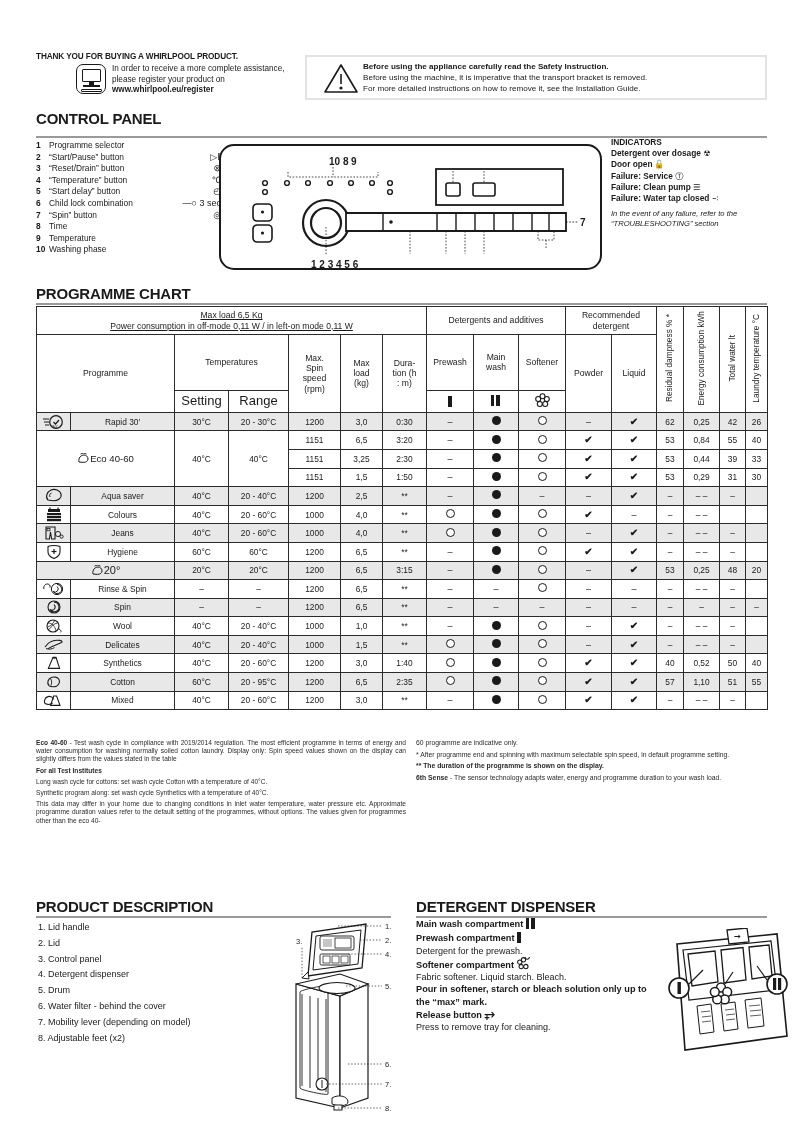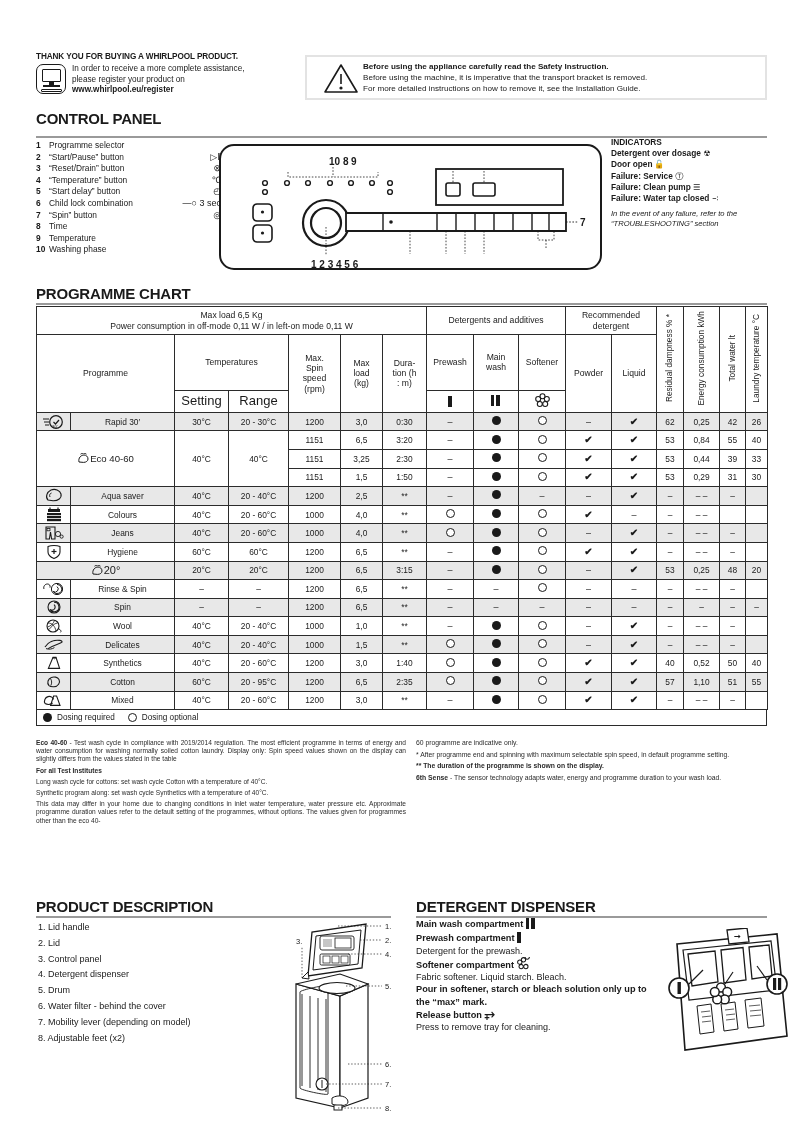--- a/index.html
+++ b/index.html
@@ -27,21 +27,21 @@
   }
   .hdr-lang {
     position:absolute; right:0; top:-4px; font-size:20px; font-weight:bold;
     letter-spacing:0.5px;
   }
   .hdr-tick { position:absolute; right:44px; top:-2px; width:2px; height:22px; background:#1a1a1a;}
 
   
   .thanks { position:absolute; left:36px; top:52px; width:270px; }
   .thanks-title { font-weight:bold; font-size:8.2px; letter-spacing:-0.1px; }
-  .thanks-body { display:flex; gap:6px; margin-top:3px; }
+  .thanks-body { display:flex; gap:6px; margin-top:3px;margin-left:40px; }
   .mon-icon { width:30px; height:30px; border:1.6px solid #1a1a1a; border-radius:7px;
               flex:0 0 30px; position:relative; }
   .mon-icon .screen { position:absolute; left:5px; top:4px; width:19px; height:13px;
               border:1.6px solid #1a1a1a; border-radius:1px;}
   .mon-icon .stand { position:absolute; left:12px; top:17px; width:5px; height:3px; background:#1a1a1a;}
   .mon-icon .base { position:absolute; left:6px; top:20px; width:17px; height:2px; background:#1a1a1a;}
   .mon-icon .kb { position:absolute; left:4px; top:23.5px; width:21px; height:3.5px;
               border:1.2px solid #1a1a1a; border-radius:1px;}
   .thanks-lines { font-size:8.2px; line-height:10.6px; }
   .thanks-lines b { font-weight:bold; }
@@ -307,21 +307,21 @@
         <col style="width:46px">
           <col style="width:45px">
         <col style="width:27px">
           <col style="width:36px">
           <col style="width:26px">
           <col style="width:22px">
       </colgroup>
 
       <tbody>
           <tr>
-        <td colspan="7" class="hcell" style="height:28px;">
+        <td colspan="7" class="hcell" style="height:28px;text-decoration:underline;">
           <div>Max load 6,5 Kg</div>
           <div>Power consumption in off-mode 0,11 W / in left-on mode 0,11 W</div>
         </td>
         <td colspan="3" class="hcell">Detergents and additives</td>
         <td colspan="2" class="hcell">Recommended detergent</td>
         <td rowspan="3" class="hcell"><span class="vert">Residual dampness % *</span></td>
         <td rowspan="3" class="hcell"><span class="vert">Energy consumption kWh</span></td>
         <td rowspan="3" class="hcell"><span class="vert">Total water lt</span></td>
         <td rowspan="3" class="hcell"><span class="vert">Laundry temperature °C</span></td>
       </tr>
@@ -729,26 +729,20 @@
         <td><span class="chk">✔</span></td>
         <td><span class="chk">✔</span></td>
         <td>–</td>
         <td>– –</td>
         <td>–</td>
         <td></td>
       </tr>
     </tbody>
       </table>
 
-    <div class="legend">
-      <span class="dot-f"></span>
-      <span>Dosing required</span>
-      <span class="dot-o" style="margin-left:8px;"></span>
-      <span>Dosing optional</span>
-    </div>
   </div>
 
   <div class="fn-l">
     <p class="just"><b>Eco 40-60</b><span> - Test wash cycle in compliance with 2019/2014 regulation. The most efficient programme in terms of energy and water consumption for washing normally soiled cotton laundry. Display only: Spin speed values shown on the display can slightly differs from the values stated in the table</span></p>
     <p><b>For all Test Institutes</b></p>
     <p>Long wash cycle for cottons:  set wash cycle Cotton with a temperature of 40°C.</p>
     <p>Synthetic program along:  set wash cycle Synthetics with a temperature of 40°C.</p>
     <p class="just">This data may differ in your home due to changing conditions in inlet water temperature, water pressure etc. Approximate programme duration values refer to the default setting of the programmes, without options. The values given for programmes other than the eco 40-</p>
   </div>
 

